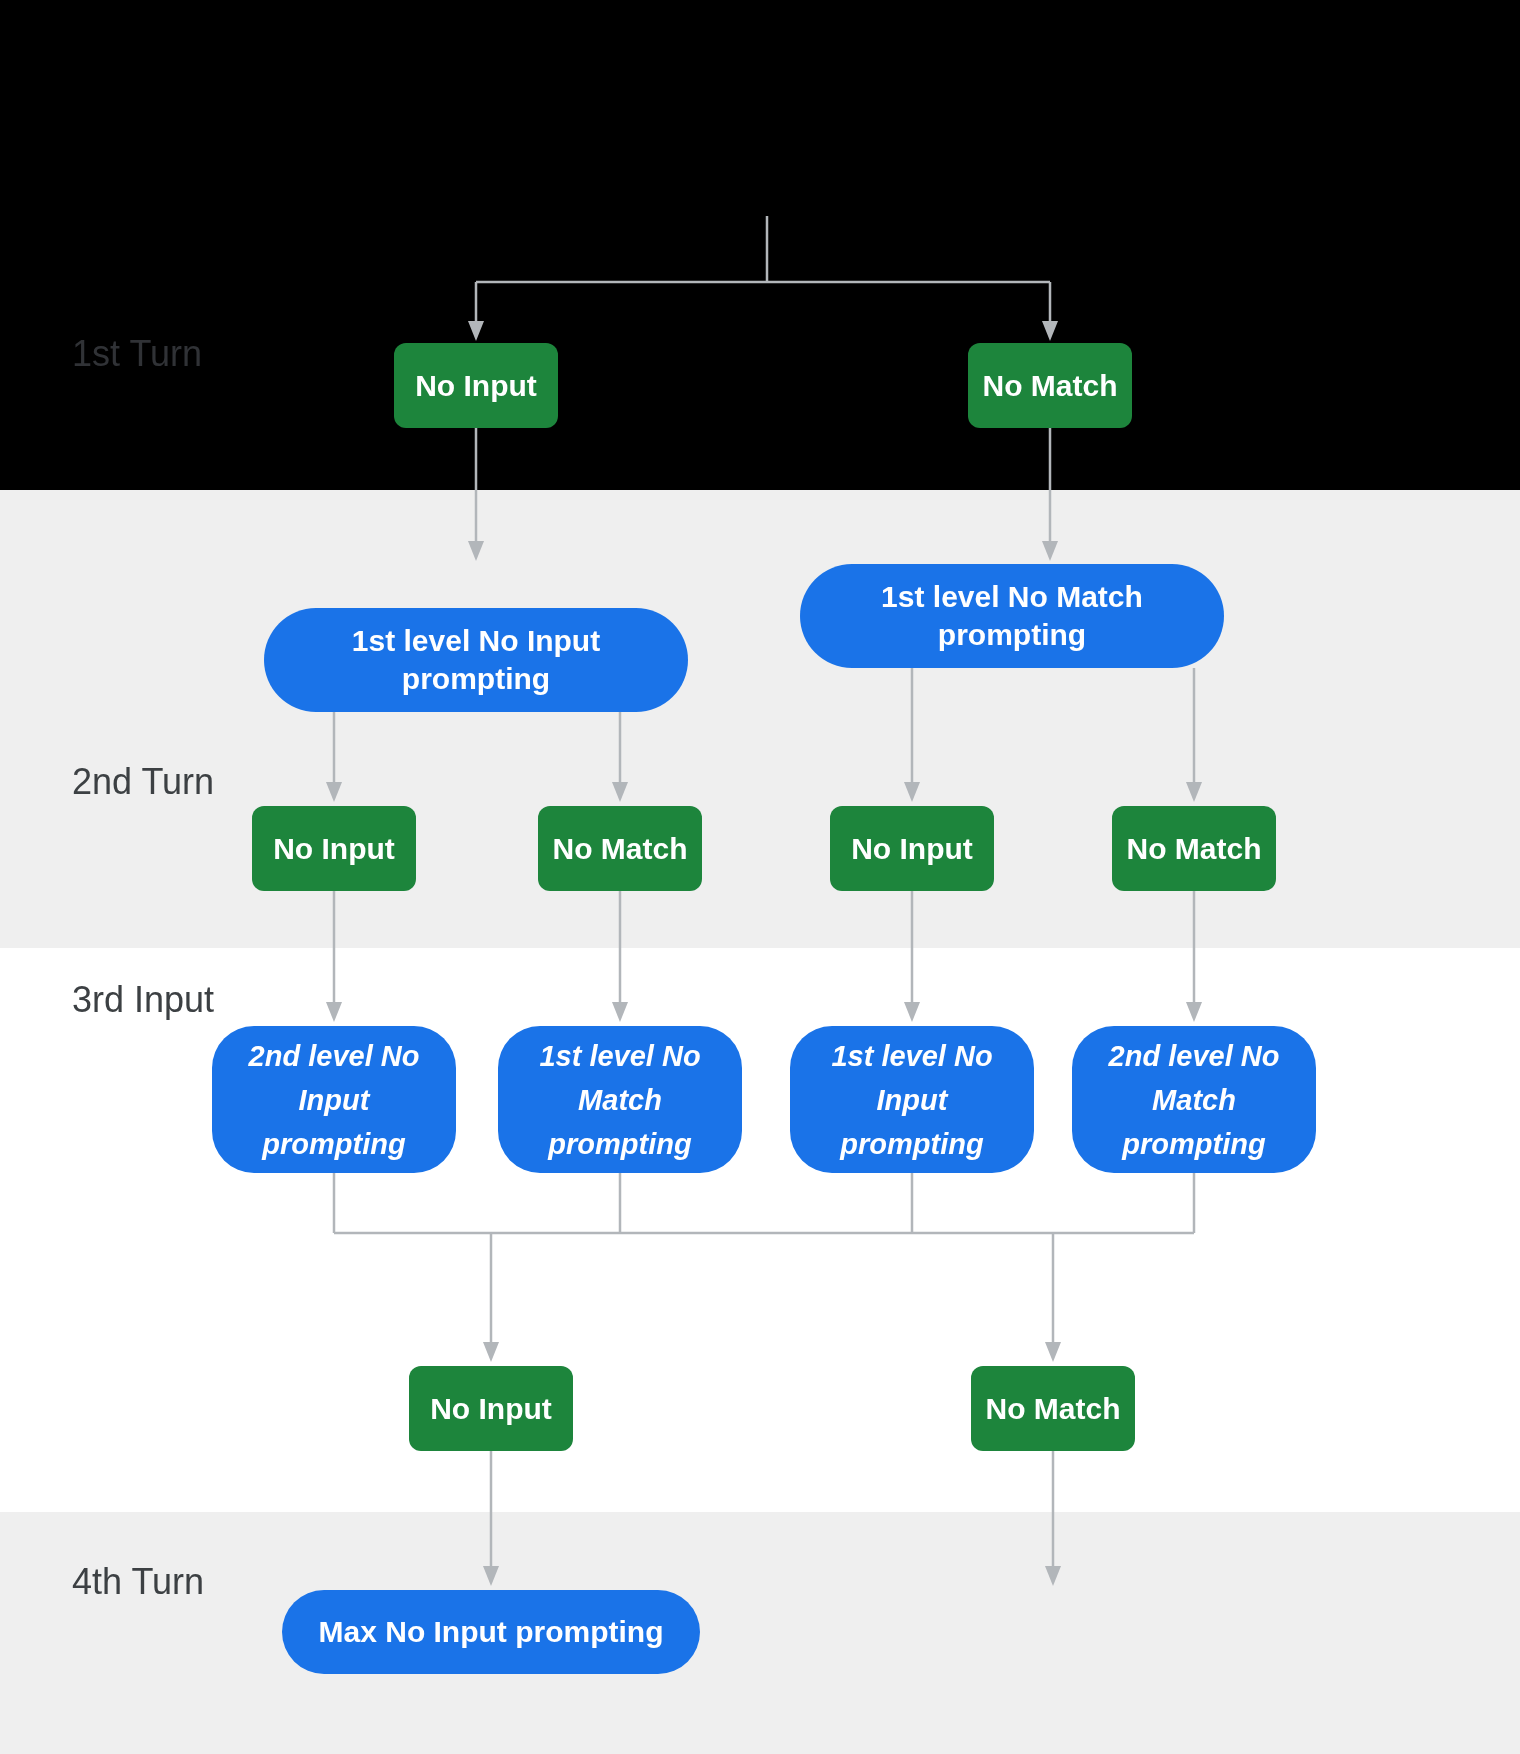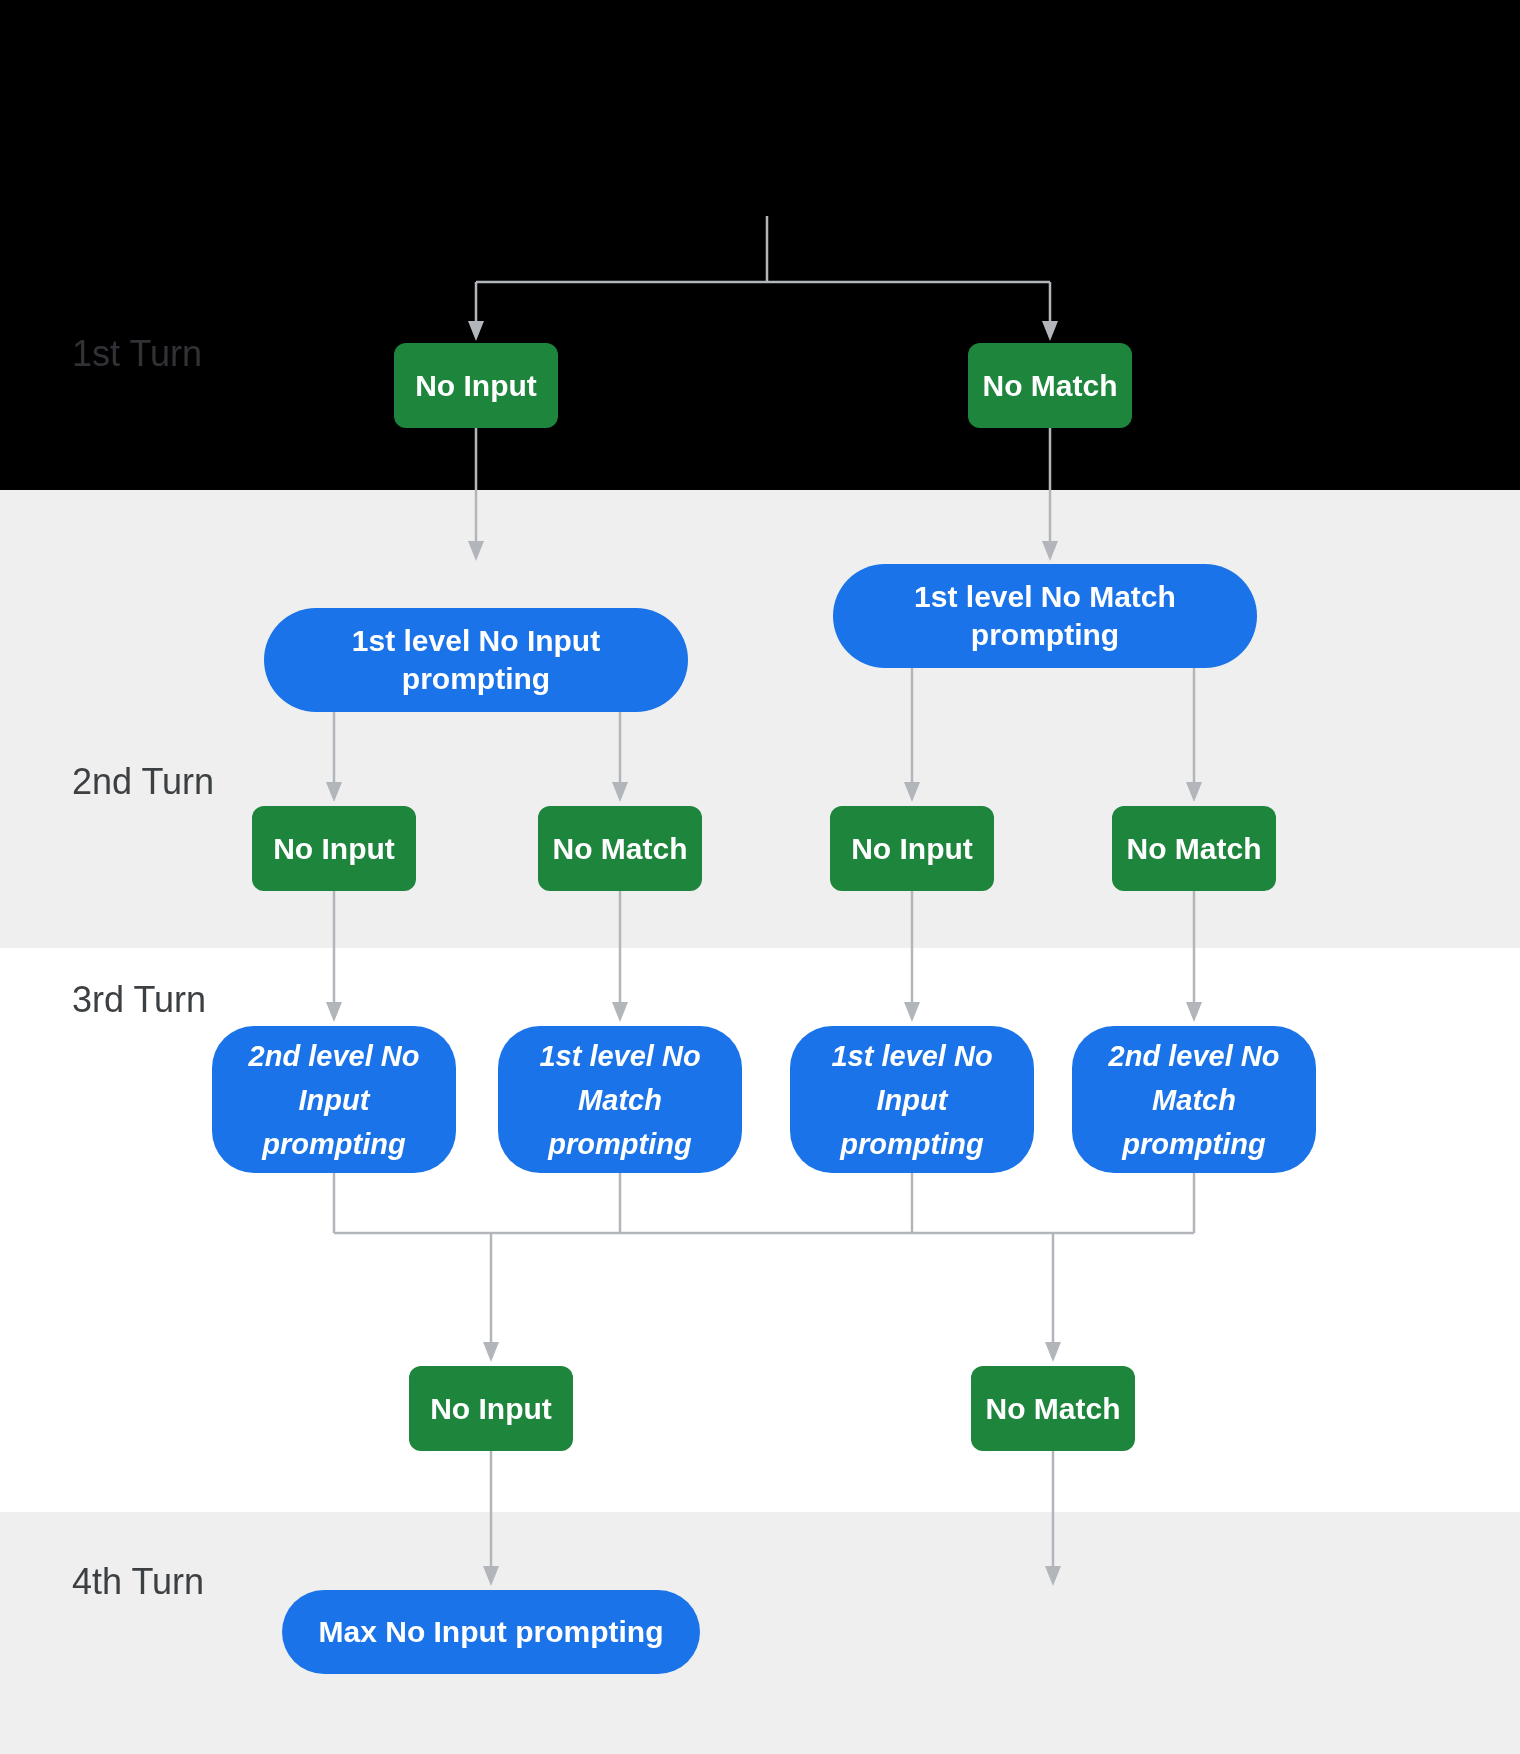--- a/index.html
+++ b/index.html
@@ -50,21 +50,21 @@
   .g-r1-r{left:968px;top:343px;}
   .g-r2-1{left:252px;top:806px;}
   .g-r2-2{left:538px;top:806px;}
   .g-r2-3{left:830px;top:806px;}
   .g-r2-4{left:1112px;top:806px;}
   .g-r4-l{left:409px;top:1366px;}
   .g-r4-r{left:971px;top:1366px;}
 
   .pill2{width:424px;height:104px;border-radius:52px;font-size:30px;line-height:38px;}
   .p2-l{left:264px;top:564px;margin-top:44px;}
-  .p2-r{left:833px;top:564px;}
+  .p2-r{left:800px;top:564px;}
 
   .bbox3{width:244px;height:147px;border-radius:42px;font-size:29px;line-height:44px;font-style:italic;}
   .b3-1{left:212px;top:1026px;}
   .b3-2{left:498px;top:1026px;}
   .b3-3{left:790px;top:1026px;}
   .b3-4{left:1072px;top:1026px;}
 
   .pill4{width:418px;height:84px;border-radius:42px;font-size:30px;}
   .p4-l{left:282px;top:1590px;}
   .p4-r{left:844px;top:1590px;}
@@ -110,21 +110,21 @@
       <polygon points="1186,1002 1202,1002 1194,1022"></polygon>
       <polygon points="483,1342 499,1342 491,1362"></polygon>
       <polygon points="1045,1342 1061,1342 1053,1362"></polygon>
       <polygon points="483,1566 499,1566 491,1586"></polygon>
       <polygon points="1045,1566 1061,1566 1053,1586"></polygon>
     </g>
   </svg>
 
   <div class="turn-label turn-1">1st Turn</div>
   <div class="turn-label turn-2">2nd Turn</div>
-  <div class="turn-label turn-3">3rd Turn</div>
+  <div class="turn-label turn-3">3rd Input</div>
   <div class="turn-label turn-4">4th Turn</div>
 
 
   <div class="node green gbox g-r1-l">No Input</div>
   <div class="node green gbox g-r1-r">No Match</div>
 
   <div class="node blue pill2 p2-l">1st level No Input
 prompting</div>
   <div class="node blue pill2 p2-r">1st level No Match
 prompting</div>

